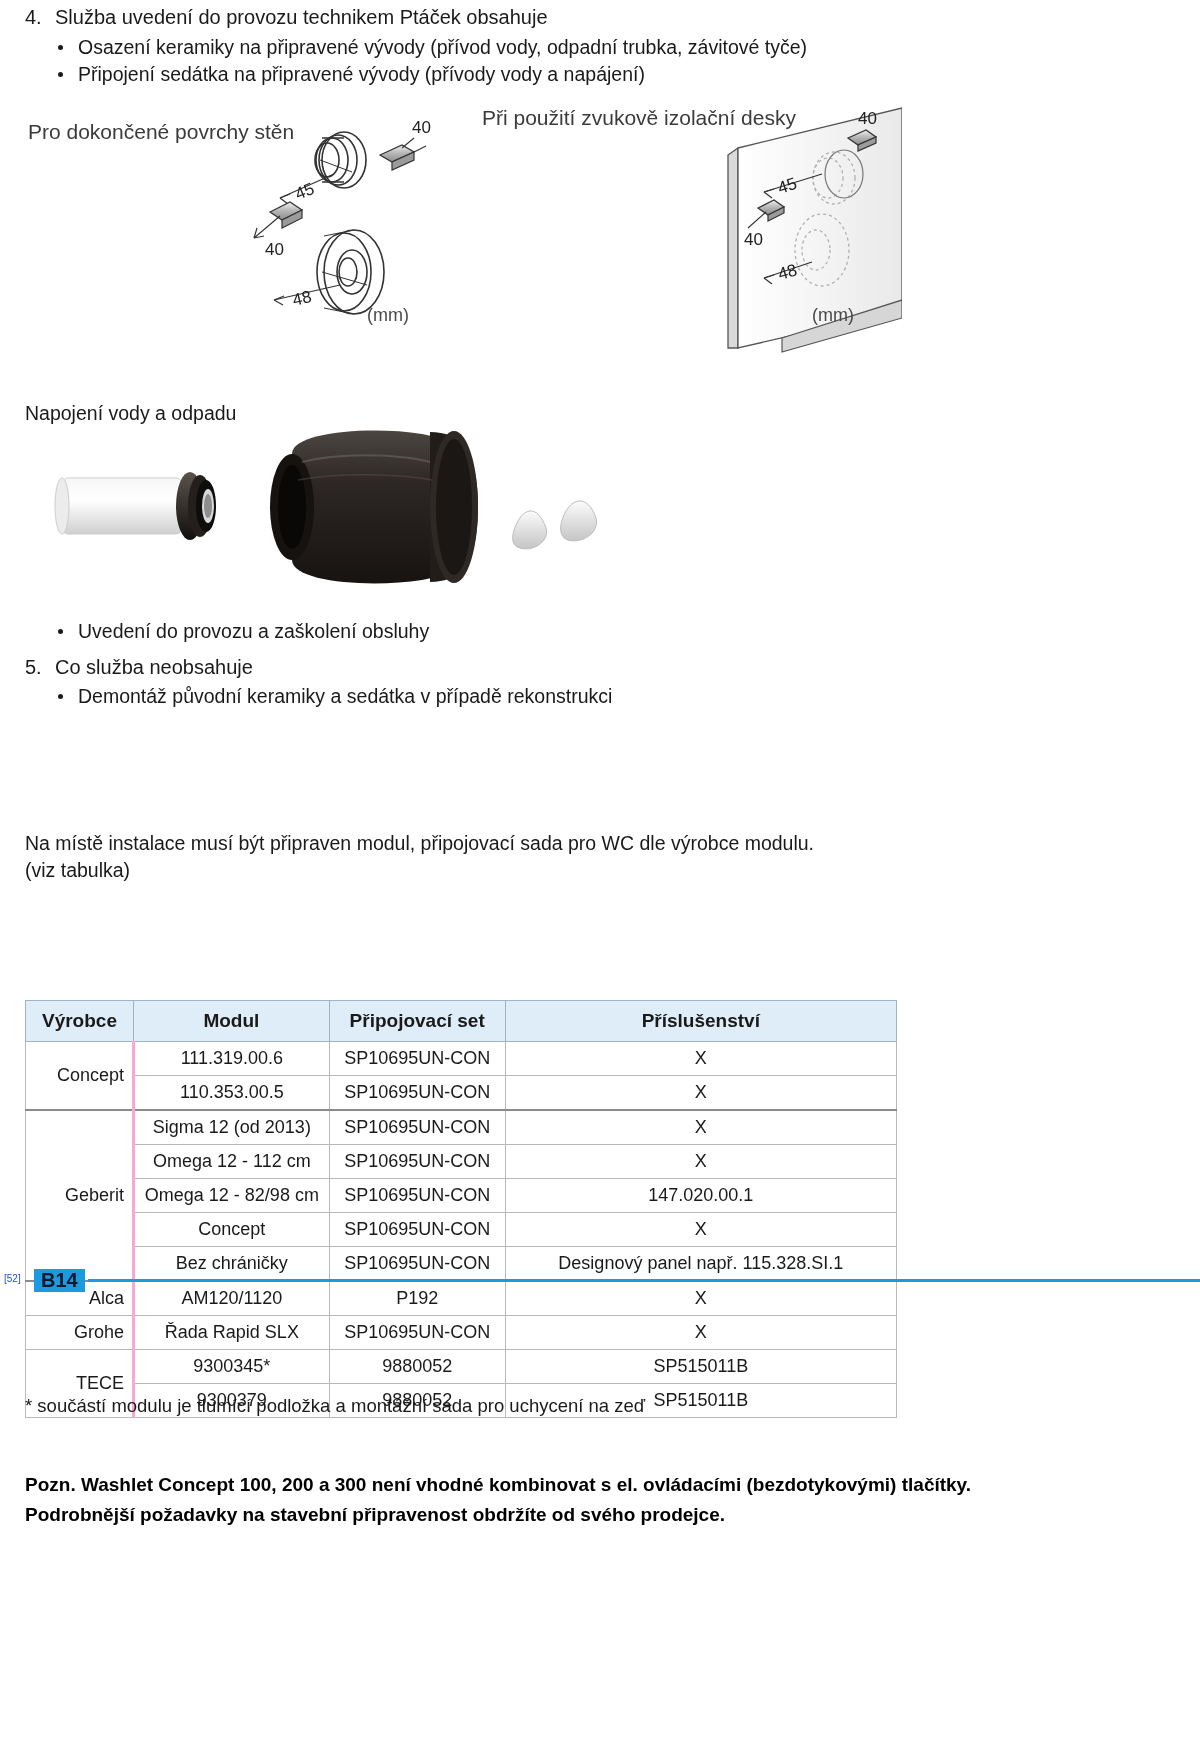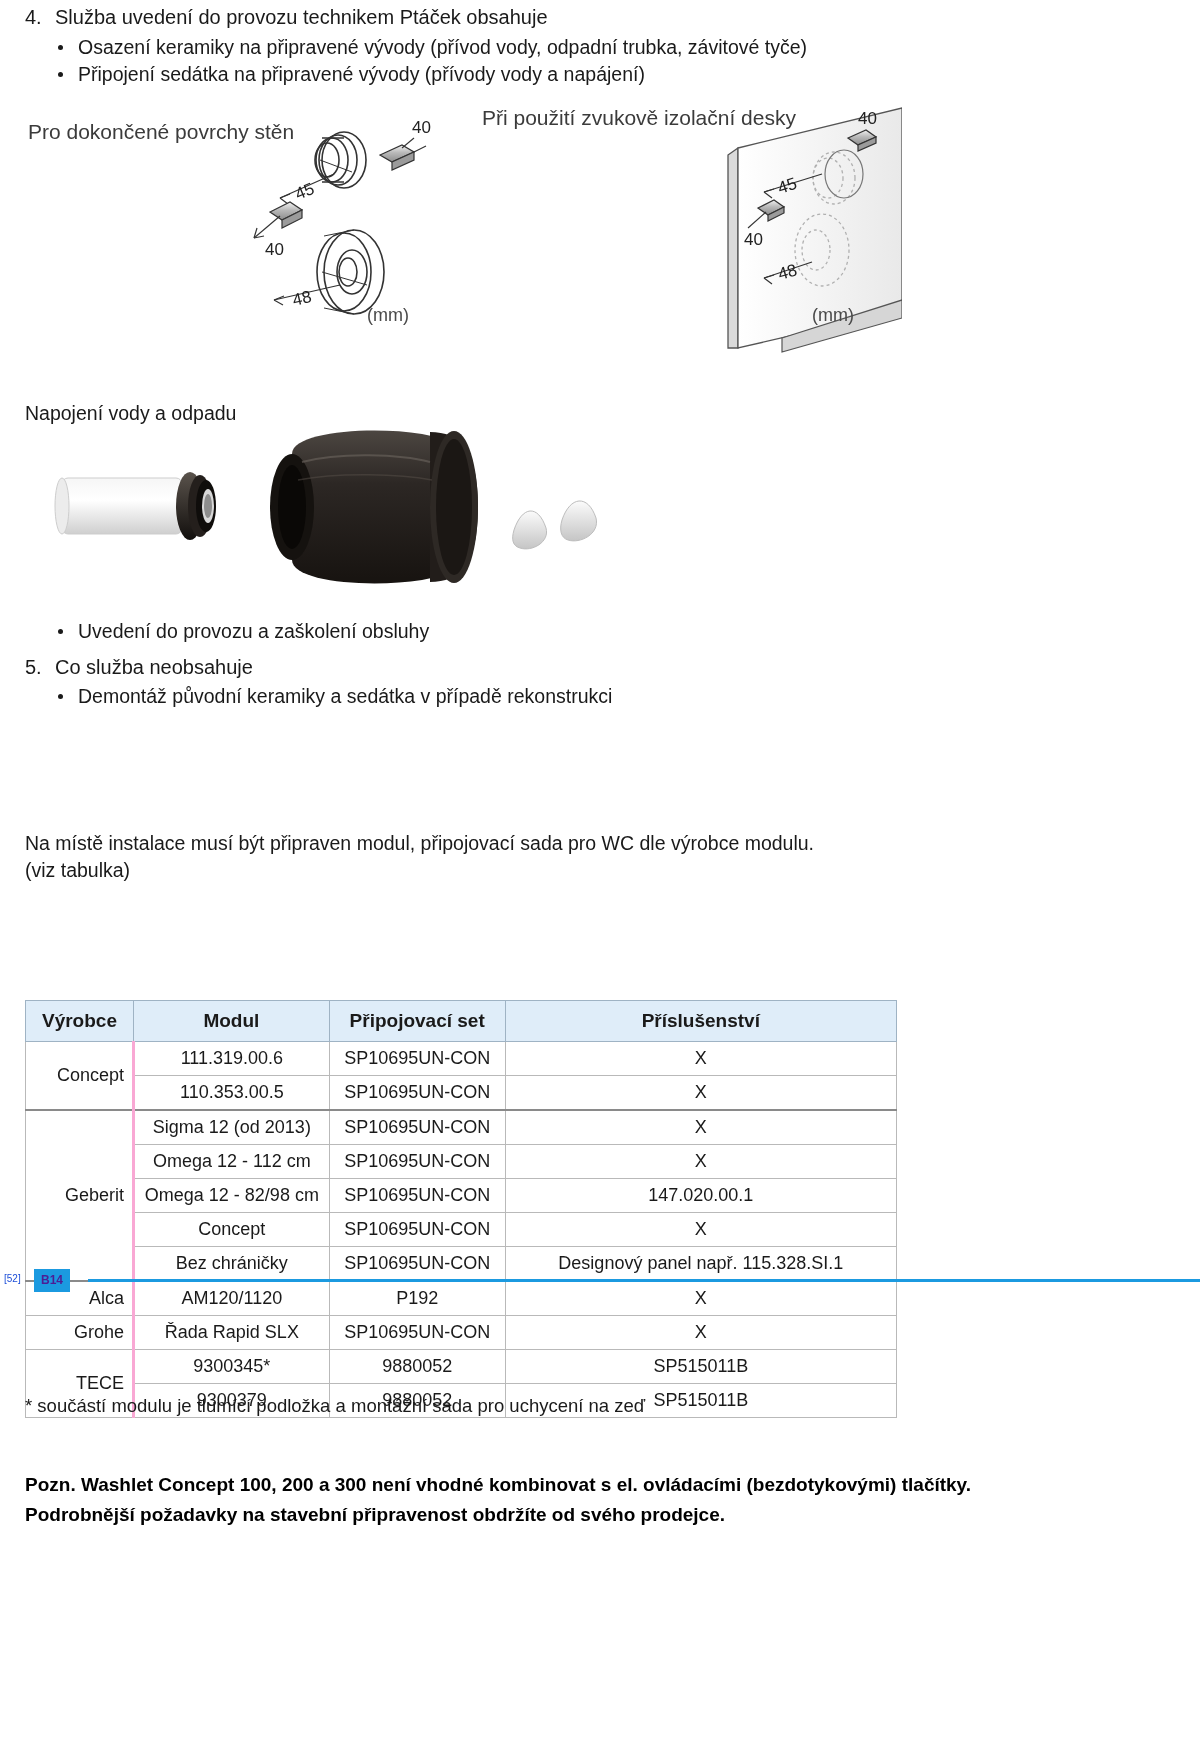--- a/index.html
+++ b/index.html
@@ -180,22 +180,22 @@
     left: 4px;
     top: 6px;
     font-size: 10px;
     color: #1d4ed8;
   }
   .footer .chip {
     position: absolute;
     left: 34px;
     top: 2px;
     background: #1b9ae0;
-    color: #4c1d95;
-    font-size: 12px;
+    color: #0f172a;
+    font-size: 20px;
     font-weight: bold;
     padding: 2px 7px 3px 7px;
     line-height: 18px;
   }
   .footer .rule {
     position: absolute;
     left: 88px;
     top: 12px;
     right: 0;
     height: 3px;

